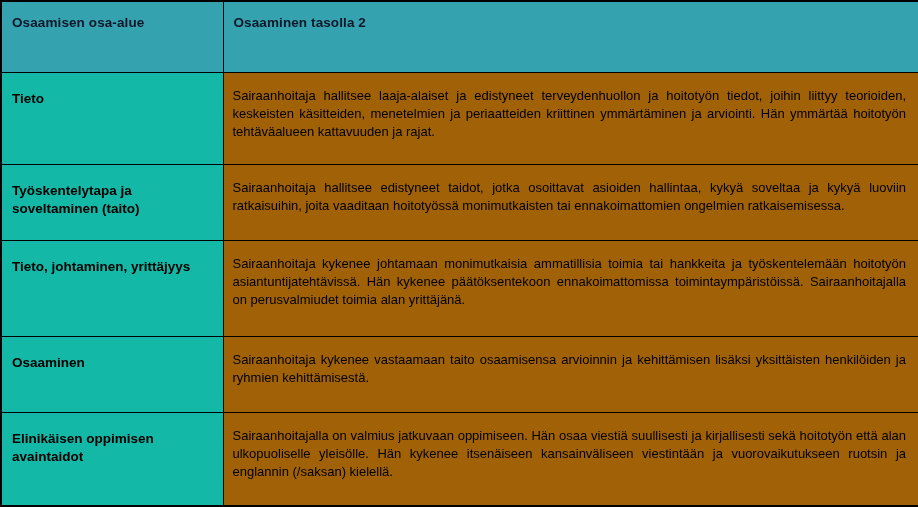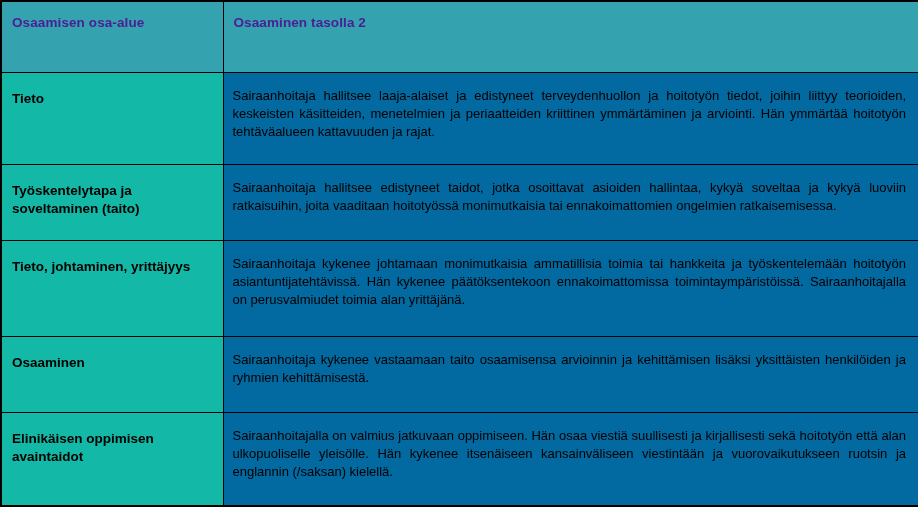--- a/index.html
+++ b/index.html
@@ -28,36 +28,36 @@
     text-align: left;
   }
   tr.head-row { height: 71px; }
   tr.r0 { height: 92px; }
   tr.r1 { height: 75px; }
   tr.r2 { height: 96px; }
   tr.r3 { height: 75px; }
   tr.r4 { height: 93px; border-radius: 13px; }
   th.head-cell {
     background: #35A2AF;
-    color: #4c1d95;
+    color: #0f172a;
     font-size: 13.5px;
     font-weight: bold;
     padding: 13px 10px 0 10px;
     letter-spacing: 0.1px;
   }
   td.term-cell {
     background: #14b8a6;
     color: #000000;
     font-size: 13.5px;
     font-weight: bold;
     padding: 17px 14px 0 10px;
     line-height: 18px;
   }
   td.desc-cell {
-    background: #0369a1;
+    background: #a16207;
     color: #000000;
     font-size: 13px;
     font-weight: normal;
     padding: 14px 12px 4px 9px;
     line-height: 18px;
     text-align: justify;
   }
 </style>
 </head>
 <body>
@@ -72,21 +72,21 @@
         <tr class="head-row">
       <th class="head-cell">Osaamisen osa-alue</th>
       <th class="head-cell">Osaaminen tasolla 2</th>
     </tr>
     <tr class="r0">
       <td class="term-cell">Tieto</td>
       <td class="desc-cell">Sairaanhoitaja hallitsee laaja-alaiset ja edistyneet terveydenhuollon ja hoitotyön tiedot, joihin liittyy teorioiden, keskeisten käsitteiden, menetelmien ja periaatteiden kriittinen ymmärtäminen ja arviointi. Hän ymmärtää hoitotyön tehtäväalueen kattavuuden ja rajat.</td>
     </tr>
     <tr class="r1">
       <td class="term-cell">Työskentelytapa ja soveltaminen (taito)</td>
-      <td class="desc-cell">Sairaanhoitaja hallitsee edistyneet taidot, jotka osoittavat asioiden hallintaa, kykyä soveltaa ja kykyä luoviin ratkaisuihin, joita vaaditaan hoitotyössä monimutkaisia tai ennakoimattomien ongelmien ratkaisemisessa.</td>
+      <td class="desc-cell">Sairaanhoitaja hallitsee edistyneet taidot, jotka osoittavat asioiden hallintaa, kykyä soveltaa ja kykyä luoviin ratkaisuihin, joita vaaditaan hoitotyössä monimutkaisten tai ennakoimattomien ongelmien ratkaisemisessa.</td>
     </tr>
     <tr class="r2">
       <td class="term-cell">Tieto, johtaminen, yrittäjyys</td>
       <td class="desc-cell">Sairaanhoitaja kykenee johtamaan monimutkaisia ammatillisia toimia tai hankkeita ja työskentelemään hoitotyön asiantuntijatehtävissä. Hän kykenee päätöksentekoon ennakoimattomissa toimintaympäristöissä. Sairaanhoitajalla on perusvalmiudet toimia alan yrittäjänä.</td>
     </tr>
     <tr class="r3">
       <td class="term-cell">Osaaminen</td>
       <td class="desc-cell">Sairaanhoitaja kykenee vastaamaan taito osaamisensa arvioinnin ja kehittämisen lisäksi yksittäisten henkilöiden ja ryhmien kehittämisestä.</td>
     </tr>
     <tr class="r4">

